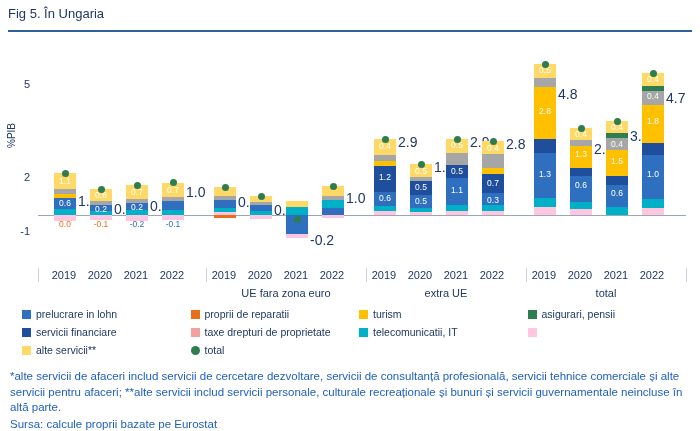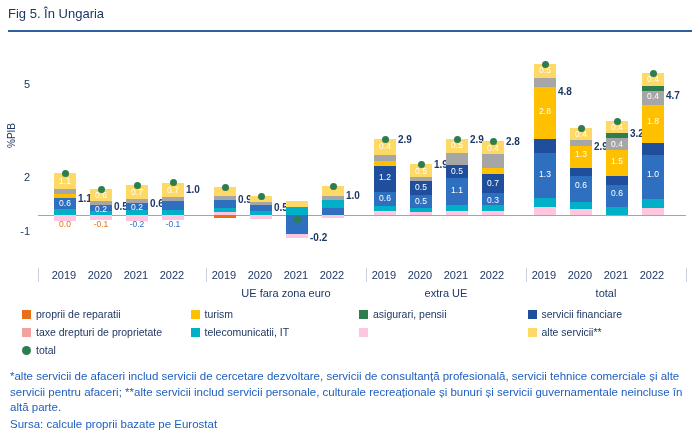--- a/index.html
+++ b/index.html
@@ -41,21 +41,21 @@
     position:absolute;top:0;height:180px;
   }
   .bar{
     position:absolute;width:22px;
   }
   .seg{position:absolute;width:22px;left:0;}
   .zeroline{
     position:absolute;left:38px;width:648px;height:1px;background:#9aa7b8;
   }
   .vlabel{
-    position:absolute;font-size:10px;font-weight:bold;color:#1f3864;white-space:nowrap;
+    position:absolute;font-size:14px;font-weight:normal;color:#1f3864;white-space:nowrap;
   }
   .dot{
     position:absolute;width:7px;height:7px;border-radius:50%;background:#2e7d4f;
   }
   .seglabel{
     position:absolute;font-size:8.5px;color:#1f3864;width:22px;text-align:center;
   }
   .seglabel.w{color:#ffffff;}
   
   .xband{
@@ -360,20 +360,24 @@
   <div class="yr" style="left:598px;top:1px;">2021</div>
   <div class="yr" style="left:634px;top:1px;">2022</div>
 
   <div class="grp-name" style="left:206px;top:19px;width:160px;">UE fara zona euro</div>
   <div class="grp-name" style="left:366px;top:19px;width:160px;">extra UE</div>
   <div class="grp-name" style="left:526px;top:19px;width:160px;">total</div>
 </div>
 
 <div class="legend">
   <div class="lg">
+    <span class="sw" style="background:#2f6fc0;"></span>
+    <span>prelucrare in lohn</span>
+  </div>
+  <div class="lg">
     <span class="sw" style="background:#e8701a;"></span>
     <span>proprii de reparatii</span>
   </div>
   <div class="lg">
     <span class="sw" style="background:#ffc000;"></span>
     <span>turism</span>
   </div>
 
   <div class="lg">
     <span class="sw" style="background:#2e7d4f;"></span>

